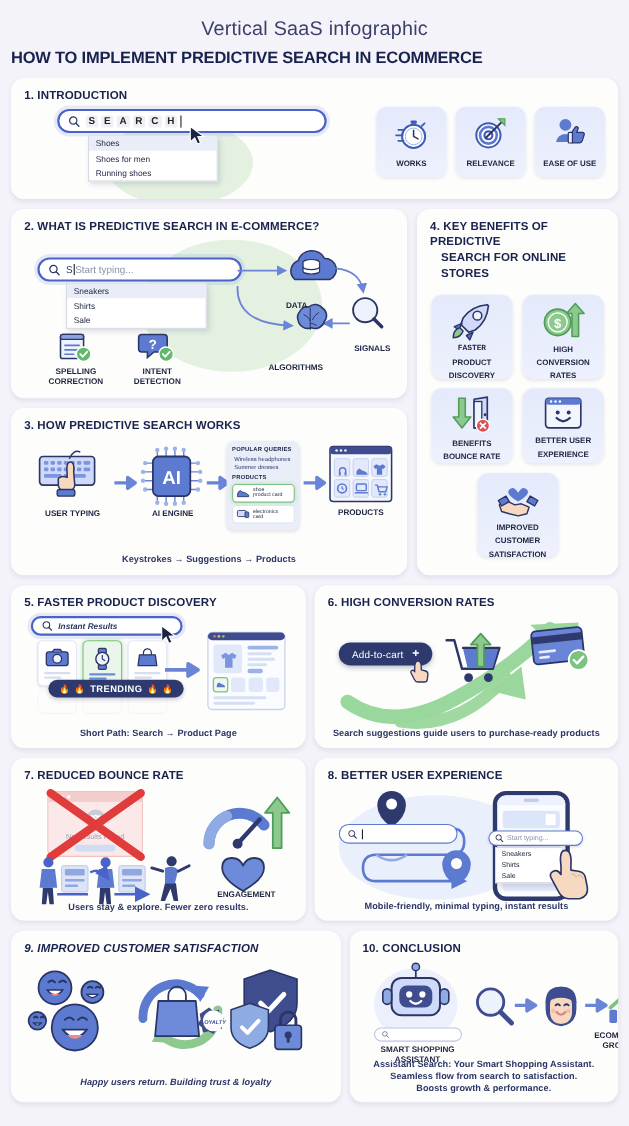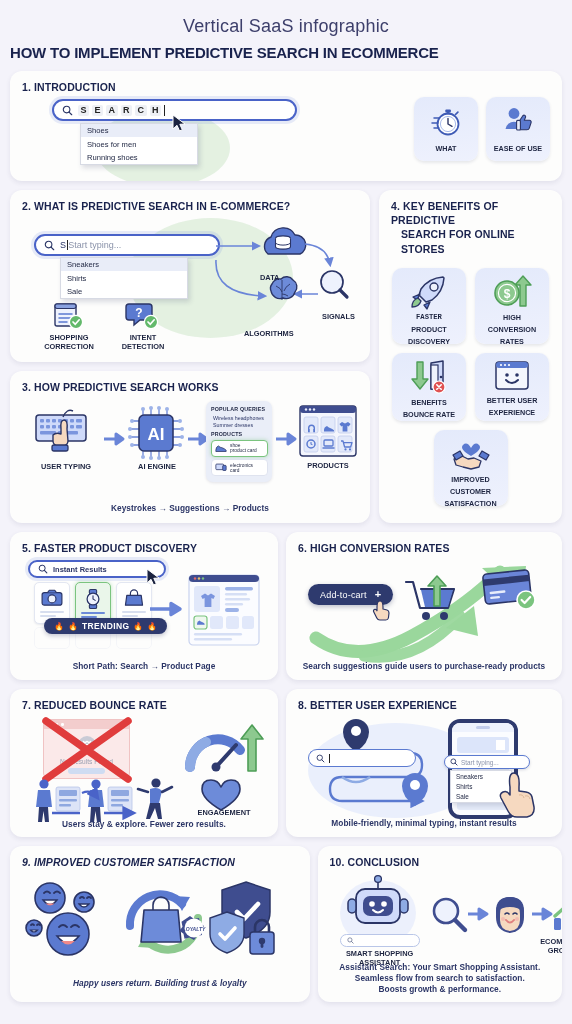--- a/index.html
+++ b/index.html
@@ -127,21 +127,31 @@
       <div class="tile" style="width:64px;height:64px;">
         <svg width="34" height="34" viewBox="0 0 34 34">
           <circle cx="19" cy="20" r="10.5" fill="#fff" stroke="#3f5bb5" stroke-width="1.8"></circle>
           <circle cx="19" cy="20" r="7.6" fill="none" stroke="#9eb2e6" stroke-width=".9"></circle>
           <rect x="16.3" y="5.6" width="5.6" height="3" rx="1" fill="#3f5bb5"></rect>
           <rect x="17.8" y="8" width="2.6" height="2.4" fill="#3f5bb5"></rect>
           <path d="M26.5 10.5 l2.4-2.4" stroke="#3f5bb5" stroke-width="1.7" stroke-linecap="round"></path>
           <path d="M19 20 l0-5.5 M19 20 l4 2.3" stroke="#2b3566" stroke-width="1.4" stroke-linecap="round"></path>
           <path d="M5 14 h5 M3 19 h6 M5 24 h5" stroke="#3f5bb5" stroke-width="1.5" stroke-linecap="round"></path>
         </svg>
-        <div class="tile-label" style="margin-top:6px;">WHAT</div>
+        <div class="tile-label" style="margin-top:6px;">WORKS</div>
+      </div>
+      <div class="tile" style="width:64px;height:64px;">
+        <svg width="34" height="34" viewBox="0 0 34 34">
+          <circle cx="15" cy="19" r="11" fill="#fff" stroke="#3f5bb5" stroke-width="1.8"></circle>
+          <circle cx="15" cy="19" r="7.6" fill="#fff" stroke="#5e78cf" stroke-width="2.4"></circle>
+          <circle cx="15" cy="19" r="3.6" fill="#fff" stroke="#3f5bb5" stroke-width="2"></circle>
+          <path d="M13 21 L27 7" stroke="#2b3566" stroke-width="1.8" stroke-linecap="round"></path>
+          <path d="M24 4 l6 0 l0 6 z" fill="#7bc47f" stroke="#4e9e57" stroke-width="1"></path>
+        </svg>
+        <div class="tile-label" style="margin-top:6px;">RELEVANCE</div>
       </div>
       <div class="tile" style="width:64px;height:64px;">
         <svg width="34" height="34" viewBox="0 0 34 34">
           <circle cx="13" cy="9.5" r="5.4" fill="#5b7ad0"></circle>
           <path d="M4.5 25 a8.6 8.6 0 0 1 17 0 z" fill="#5b7ad0"></path>
           <path d="M19 16 l3-4.5 a1.6 1.6 0 0 1 2.6 1.6 l-1.3 3.2 h5.2 a1.7 1.7 0 0 1 1.6 2.2 l-1.8 5.6 a2.4 2.4 0 0 1-2.3 1.7 h-7 z" fill="#5b7ad0" stroke="#2b3566" stroke-width="1.1" stroke-linejoin="round"></path>
           <rect x="15.6" y="16.4" width="3.8" height="9.6" rx="1" fill="#e8edfb" stroke="#2b3566" stroke-width="1.1"></rect>
         </svg>
         <div class="tile-label" style="margin-top:6px;">EASE OF USE</div>
       </div>
@@ -211,21 +221,21 @@
         <div style="position:absolute;left:234px;top:140px;" class="icon-label">ALGORITHMS</div>
 
         <div style="position:absolute;left:28px;top:112px;width:62px;text-align:center;">
           <svg width="34" height="30" viewBox="0 0 34 30" style="margin:0 auto;">
             <rect x="3" y="2" width="21" height="22" rx="2" fill="#eef2fd" stroke="#2b3566" stroke-width="1.4"></rect>
             <rect x="3" y="2" width="21" height="4.5" rx="2" fill="#8aa2e0" stroke="#2b3566" stroke-width="1.2"></rect>
             <path d="M7 12 h13 M7 16 h13 M7 20 h8" stroke="#5b7ad0" stroke-width="1.5" stroke-linecap="round"></path>
             <circle cx="24" cy="20" r="6.6" fill="#63b96b" stroke="#fff" stroke-width="1.3"></circle>
             <path d="M21 20 l2.2 2.2 l4-4.4" stroke="#fff" stroke-width="1.7" fill="none" stroke-linecap="round"></path>
           </svg>
-          <div class="icon-label" style="margin-top:2px;">SHOPPING</div>
+          <div class="icon-label" style="margin-top:2px;">SPELLING</div>
           <div class="icon-label">CORRECTION</div>
         </div>
         <div style="position:absolute;left:100px;top:110px;width:66px;text-align:center;">
           <svg width="36" height="32" viewBox="0 0 36 32" style="margin:0 auto;">
             <path d="M4 4 h20 a3 3 0 0 1 3 3 v10 a3 3 0 0 1-3 3 h-9 l-6 5 v-5 h-5 a3 3 0 0 1-3-3 v-10 a3 3 0 0 1 3-3 z" fill="#5b7ad0" stroke="#2b3566" stroke-width="1.4"></path>
             <text x="14" y="17" font-size="12" font-weight="bold" fill="#fff" text-anchor="middle" font-family="Liberation Sans, sans-serif">?</text>
             <circle cx="26" cy="22" r="6.6" fill="#63b96b" stroke="#fff" stroke-width="1.3"></circle>
             <path d="M23 22 l2.2 2.2 l4-4.4" stroke="#fff" stroke-width="1.7" fill="none" stroke-linecap="round"></path>
           </svg>
           <div class="icon-label" style="margin-top:2px;">INTENT</div>
@@ -440,21 +450,21 @@
         </div>
       </div>
     </div>
   </div>
 
   <div class="row" style="margin-top:9px;">
 
     <div class="card" style="width:268px;height:148px;">
       <div class="card-title">5. FASTER PRODUCT DISCOVERY</div>
 
-      <div style="position:absolute;left:18px;top:28px;width:138px;">
+      <div style="position:absolute;left:18px;top:28px;width:138px;font-style:italic;">
         <div class="searchbar" style="height:18px;">
           <span class="mag">
             <svg width="10" height="10" viewBox="0 0 12 12">
                 <circle cx="5" cy="5" r="3.6" fill="none" stroke="#2a3566" stroke-width="1.2"></circle>
                 <line x1="7.7" y1="7.7" x2="10.6" y2="10.6" stroke="#2a3566" stroke-width="1.3" stroke-linecap="round"></line>
               </svg>
           </span>
           <span style="font-size:7.5px;font-weight:bold;color:#2b3566;">Instant Results</span>
         </div>
       </div>

